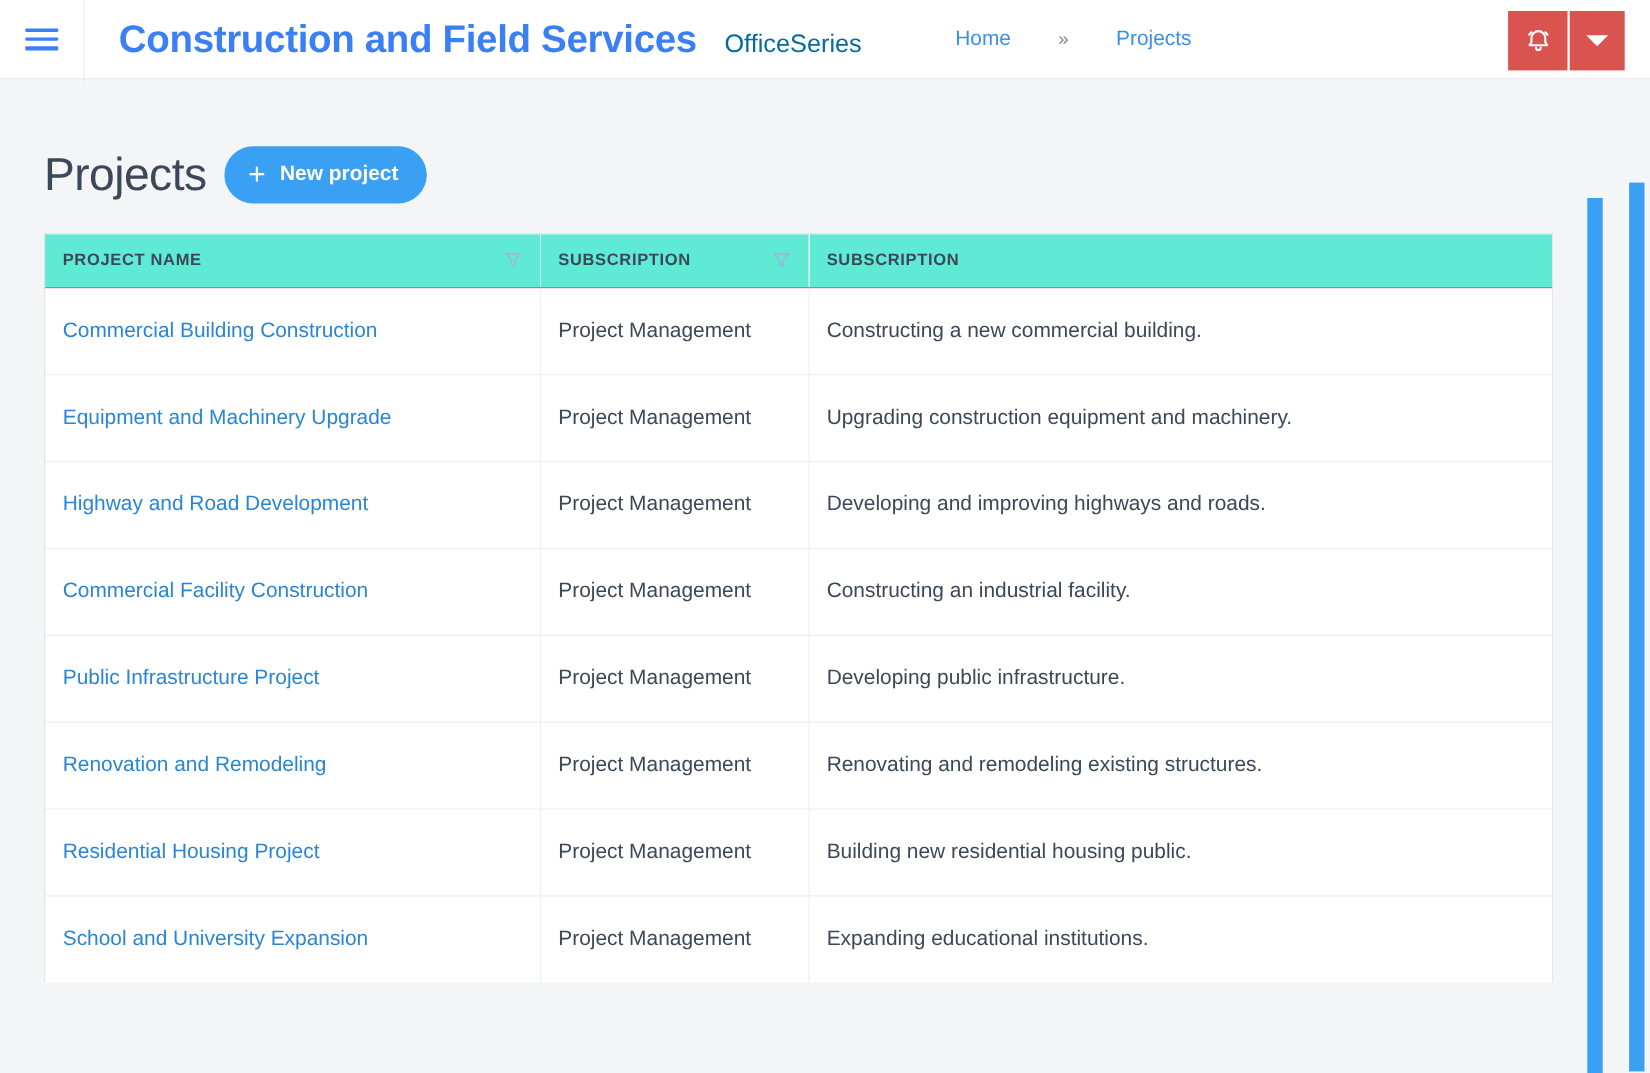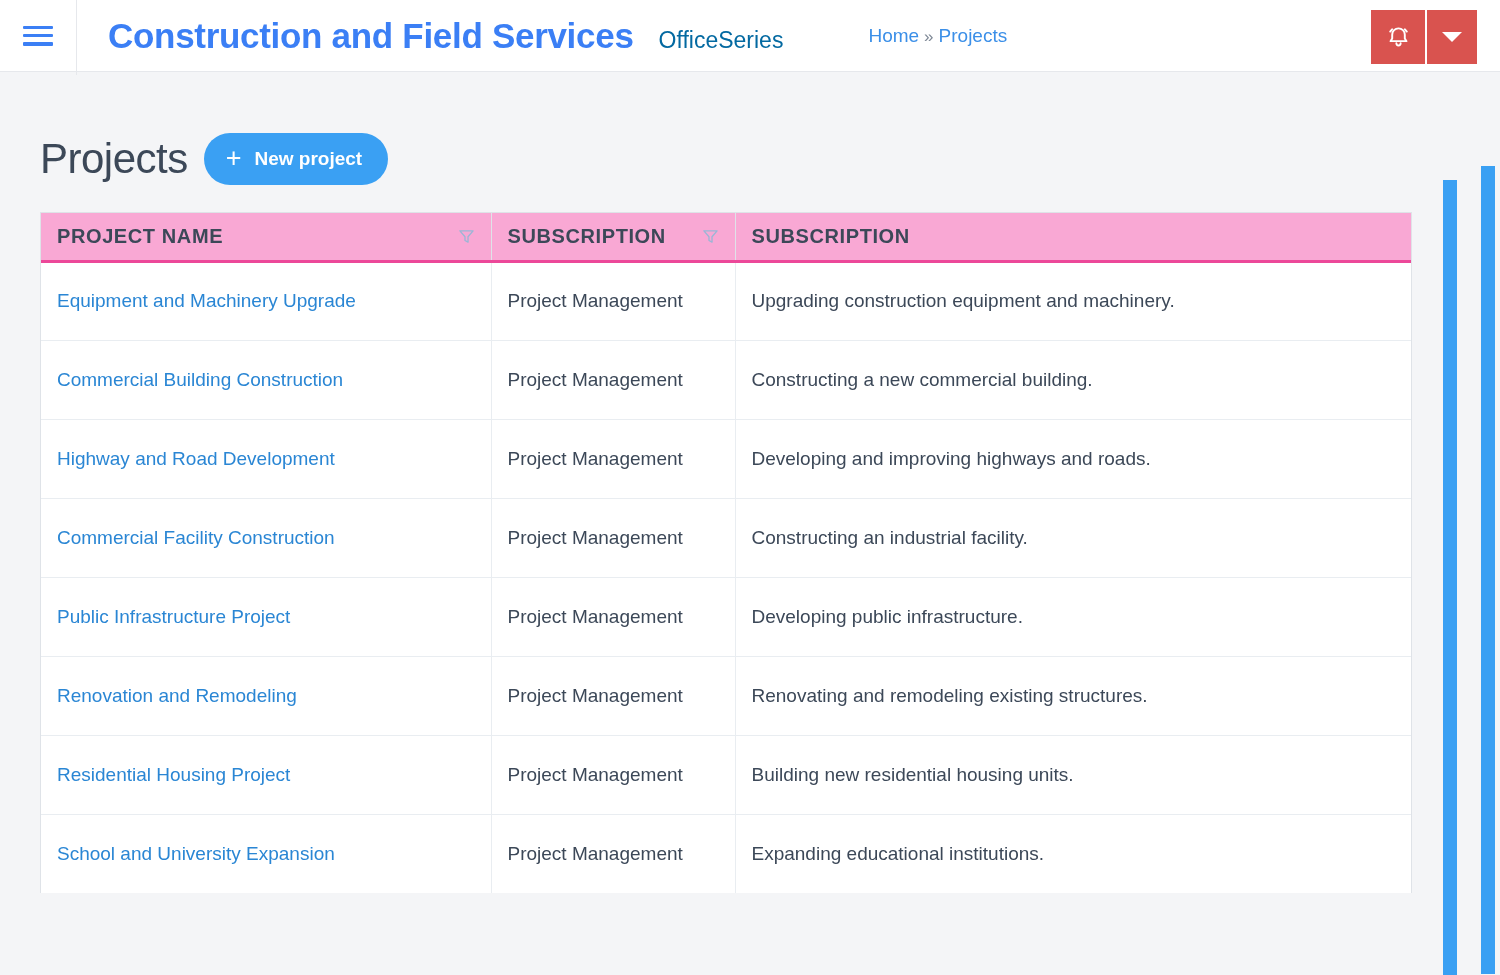--- a/index.html
+++ b/index.html
@@ -50,20 +50,21 @@
     margin-left: 25px;
     white-space: nowrap;
   }
 
   .breadcrumb {
     margin-left: 85px;
     font-size: 19px;
     display: flex;
     align-items: baseline;
     white-space: nowrap;
+    gap: 38px;
   }
   .breadcrumb a { color: #3b8fe8; text-decoration: none; cursor: pointer; }
   .breadcrumb .sep { color: #7d8795; margin: 0 5px; font-size: 17px; }
 
   .topbar-actions {
     position: absolute;
     right: 23px; top: 10px;
     display: flex;
     gap: 2px;
   }
@@ -117,29 +118,29 @@
   
   .table-wrap {
     margin: 27px 0 0 40px;
     width: 1372px;
     background: #ffffff;
     border: 1px solid #dfe3e8;
     border-bottom: none;
   }
   table { width: 100%; border-collapse: collapse; table-layout: fixed; }
   thead th {
-    background: #f9a8d4;
+    background: #5eead4;
     height: 48px;
-    font-size: 20px;
+    font-size: 15px;
     font-weight: bold;
     letter-spacing: 0.6px;
     color: #3c4858;
     text-align: left;
     padding: 0 16px;
-    border-bottom: 3px solid #ec4899;
+    border-bottom: 1px solid #ec4899;
     border-right: 1px solid #dfe3e8;
     position: relative;
     vertical-align: middle;
     cursor: pointer;
   }
   thead th:last-child { border-right: none; }
   .th-inner { display: flex; align-items: center; justify-content: space-between; }
   .filter-icon { flex: 0 0 auto; display: inline-flex; cursor: pointer; }
 
   tbody td {
@@ -256,30 +257,30 @@
           </th>
           <th>
             <span class="th-inner">
               <span>SUBSCRIPTION</span>
             </span>
           </th>
         </tr>
       </thead>
       <tbody id="tbody">
           <tr>
+            <td><a class="proj-link" href="#">Commercial Building Construction</a></td>
+            <td>Project Management</td>
+            <td>Constructing a new commercial building.</td>
+          </tr>
+          <tr>
             <td><a class="proj-link" href="#">Equipment and Machinery Upgrade</a></td>
             <td>Project Management</td>
             <td>Upgrading construction equipment and machinery.</td>
           </tr>
           <tr>
-            <td><a class="proj-link" href="#">Commercial Building Construction</a></td>
-            <td>Project Management</td>
-            <td>Constructing a new commercial building.</td>
-          </tr>
-          <tr>
             <td><a class="proj-link" href="#">Highway and Road Development</a></td>
             <td>Project Management</td>
             <td>Developing and improving highways and roads.</td>
           </tr>
           <tr>
             <td><a class="proj-link" href="#">Commercial Facility Construction</a></td>
             <td>Project Management</td>
             <td>Constructing an industrial facility.</td>
           </tr>
           <tr>
@@ -288,21 +289,21 @@
             <td>Developing public infrastructure.</td>
           </tr>
           <tr>
             <td><a class="proj-link" href="#">Renovation and Remodeling</a></td>
             <td>Project Management</td>
             <td>Renovating and remodeling existing structures.</td>
           </tr>
           <tr>
             <td><a class="proj-link" href="#">Residential Housing Project</a></td>
             <td>Project Management</td>
-            <td>Building new residential housing units.</td>
+            <td>Building new residential housing public.</td>
           </tr>
           <tr>
             <td><a class="proj-link" href="#">School and University Expansion</a></td>
             <td>Project Management</td>
             <td>Expanding educational institutions.</td>
           </tr>
         </tbody>
     </table>
   </div>
 

